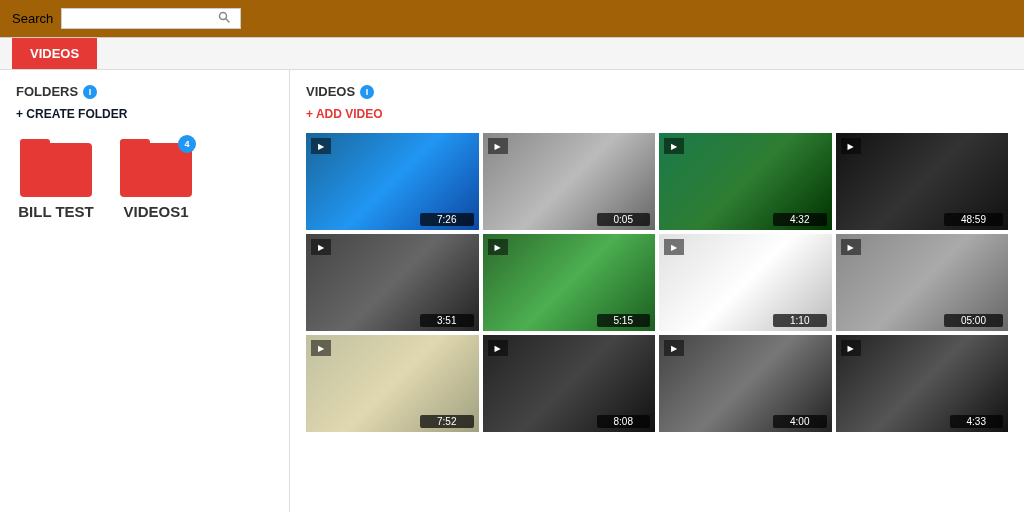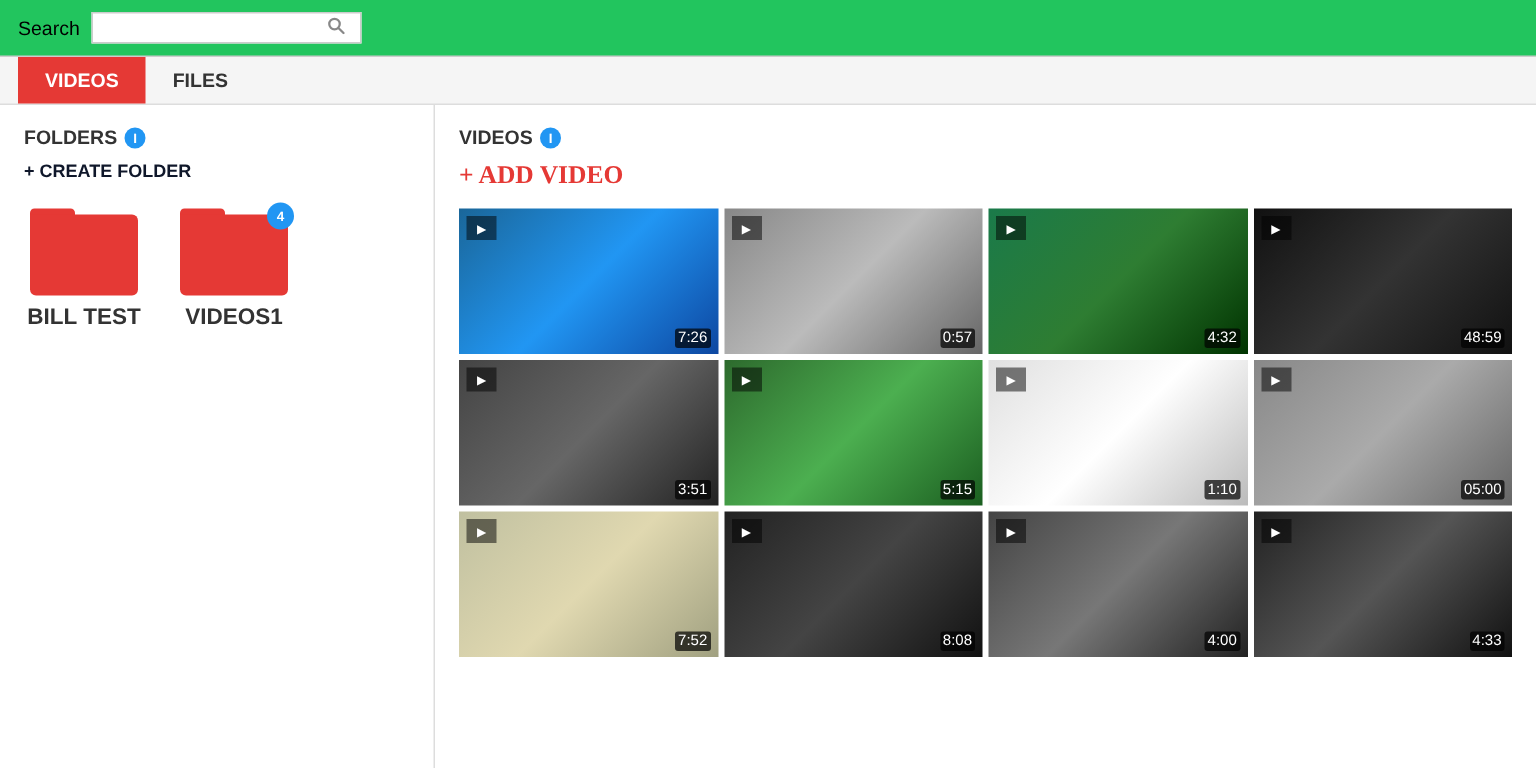--- a/index.html
+++ b/index.html
@@ -1,20 +1,20 @@
 <!DOCTYPE html>
 <html><head>
   <meta charset="utf-8">
   <style>
     * { box-sizing: border-box; margin: 0; padding: 0; }
     body { font-family: Arial, sans-serif; background: #f0f0f0; font-size: 13px; }
 
     
     .top-bar {
-      background: #22c55e;
+      background: #a16207;
       padding: 8px 12px;
       display: flex;
       align-items: center;
       gap: 8px;
       border-bottom: 1px solid #ccc;
     }
     .top-bar label { font-size: 13px; font-weight: normal; }
     .search-input-wrap {
       display: flex;
       align-items: center;
@@ -177,32 +177,31 @@
       font-weight: bold;
       color: #333;
       display: flex;
       align-items: center;
       gap: 5px;
       margin-bottom: 8px;
       text-transform: uppercase;
     }
     .add-video-btn {
       color: #e53935;
-      font-size: 17px;
+      font-size: 12px;
       font-weight: bold;
       cursor: pointer;
       display: flex;
       align-items: center;
       gap: 3px;
       margin-bottom: 12px;
       text-transform: uppercase;
       background: none;
       border: none;
       padding: 0;
-      font-family: Liberation Serif, serif;
     }
 
     
     .video-grid {
       display: grid;
       grid-template-columns: repeat(4, 1fr);
       gap: 4px;
     }
     .video-thumb {
       position: relative;
@@ -211,21 +210,21 @@
       overflow: hidden;
       cursor: pointer;
     }
     .video-duration {
       position: absolute;
       bottom: 4px;
       right: 5px;
       background: rgba(0,0,0,0.7);
       color: white;
       font-size: 10px;
-      padding: 1px 2px;
+      padding: 1px 17px;
       border-radius: 2px;
     }
     .video-play-btn {
       position: absolute;
       top: 5px;
       left: 5px;
       width: 20px;
       height: 16px;
       background: rgba(0,0,0,0.5);
       color: white;
@@ -260,21 +259,20 @@
       <svg width="12" height="12" viewBox="0 0 12 12" fill="none">
         <circle cx="5" cy="5" r="3.5" stroke="#888" stroke-width="1.5"></circle>
         <line x1="7.8" y1="7.8" x2="11" y2="11" stroke="#888" stroke-width="1.5" stroke-linecap="round"></line>
       </svg>
     </span>
   </div>
 </div>
 
 <div class="tab-bar">
   <button class="tab active">VIDEOS</button>
-  <button class="tab">FILES</button>
 </div>
 
 <div class="main">
 
   <div class="sidebar">
     <div class="sidebar-section-title">
       <span>FOLDERS</span>
       <span class="info-icon">i</span>
     </div>
     <button class="create-folder-btn">+ CREATE FOLDER</button>
@@ -307,21 +305,21 @@
     </div>
     <button class="add-video-btn">+ ADD VIDEO</button>
 
     <div class="video-grid" id="video-grid">
     <div class="video-thumb thumb-color-1">
           <div class="video-play-btn">▶</div>
           <div class="video-duration">7:26</div>
         </div>
         <div class="video-thumb thumb-color-2">
           <div class="video-play-btn">▶</div>
-          <div class="video-duration">0:57</div>
+          <div class="video-duration">0:05</div>
         </div>
         <div class="video-thumb thumb-color-3">
           <div class="video-play-btn">▶</div>
           <div class="video-duration">4:32</div>
         </div>
         <div class="video-thumb thumb-color-4">
           <div class="video-play-btn">▶</div>
           <div class="video-duration">48:59</div>
         </div>
         <div class="video-thumb thumb-color-5">

